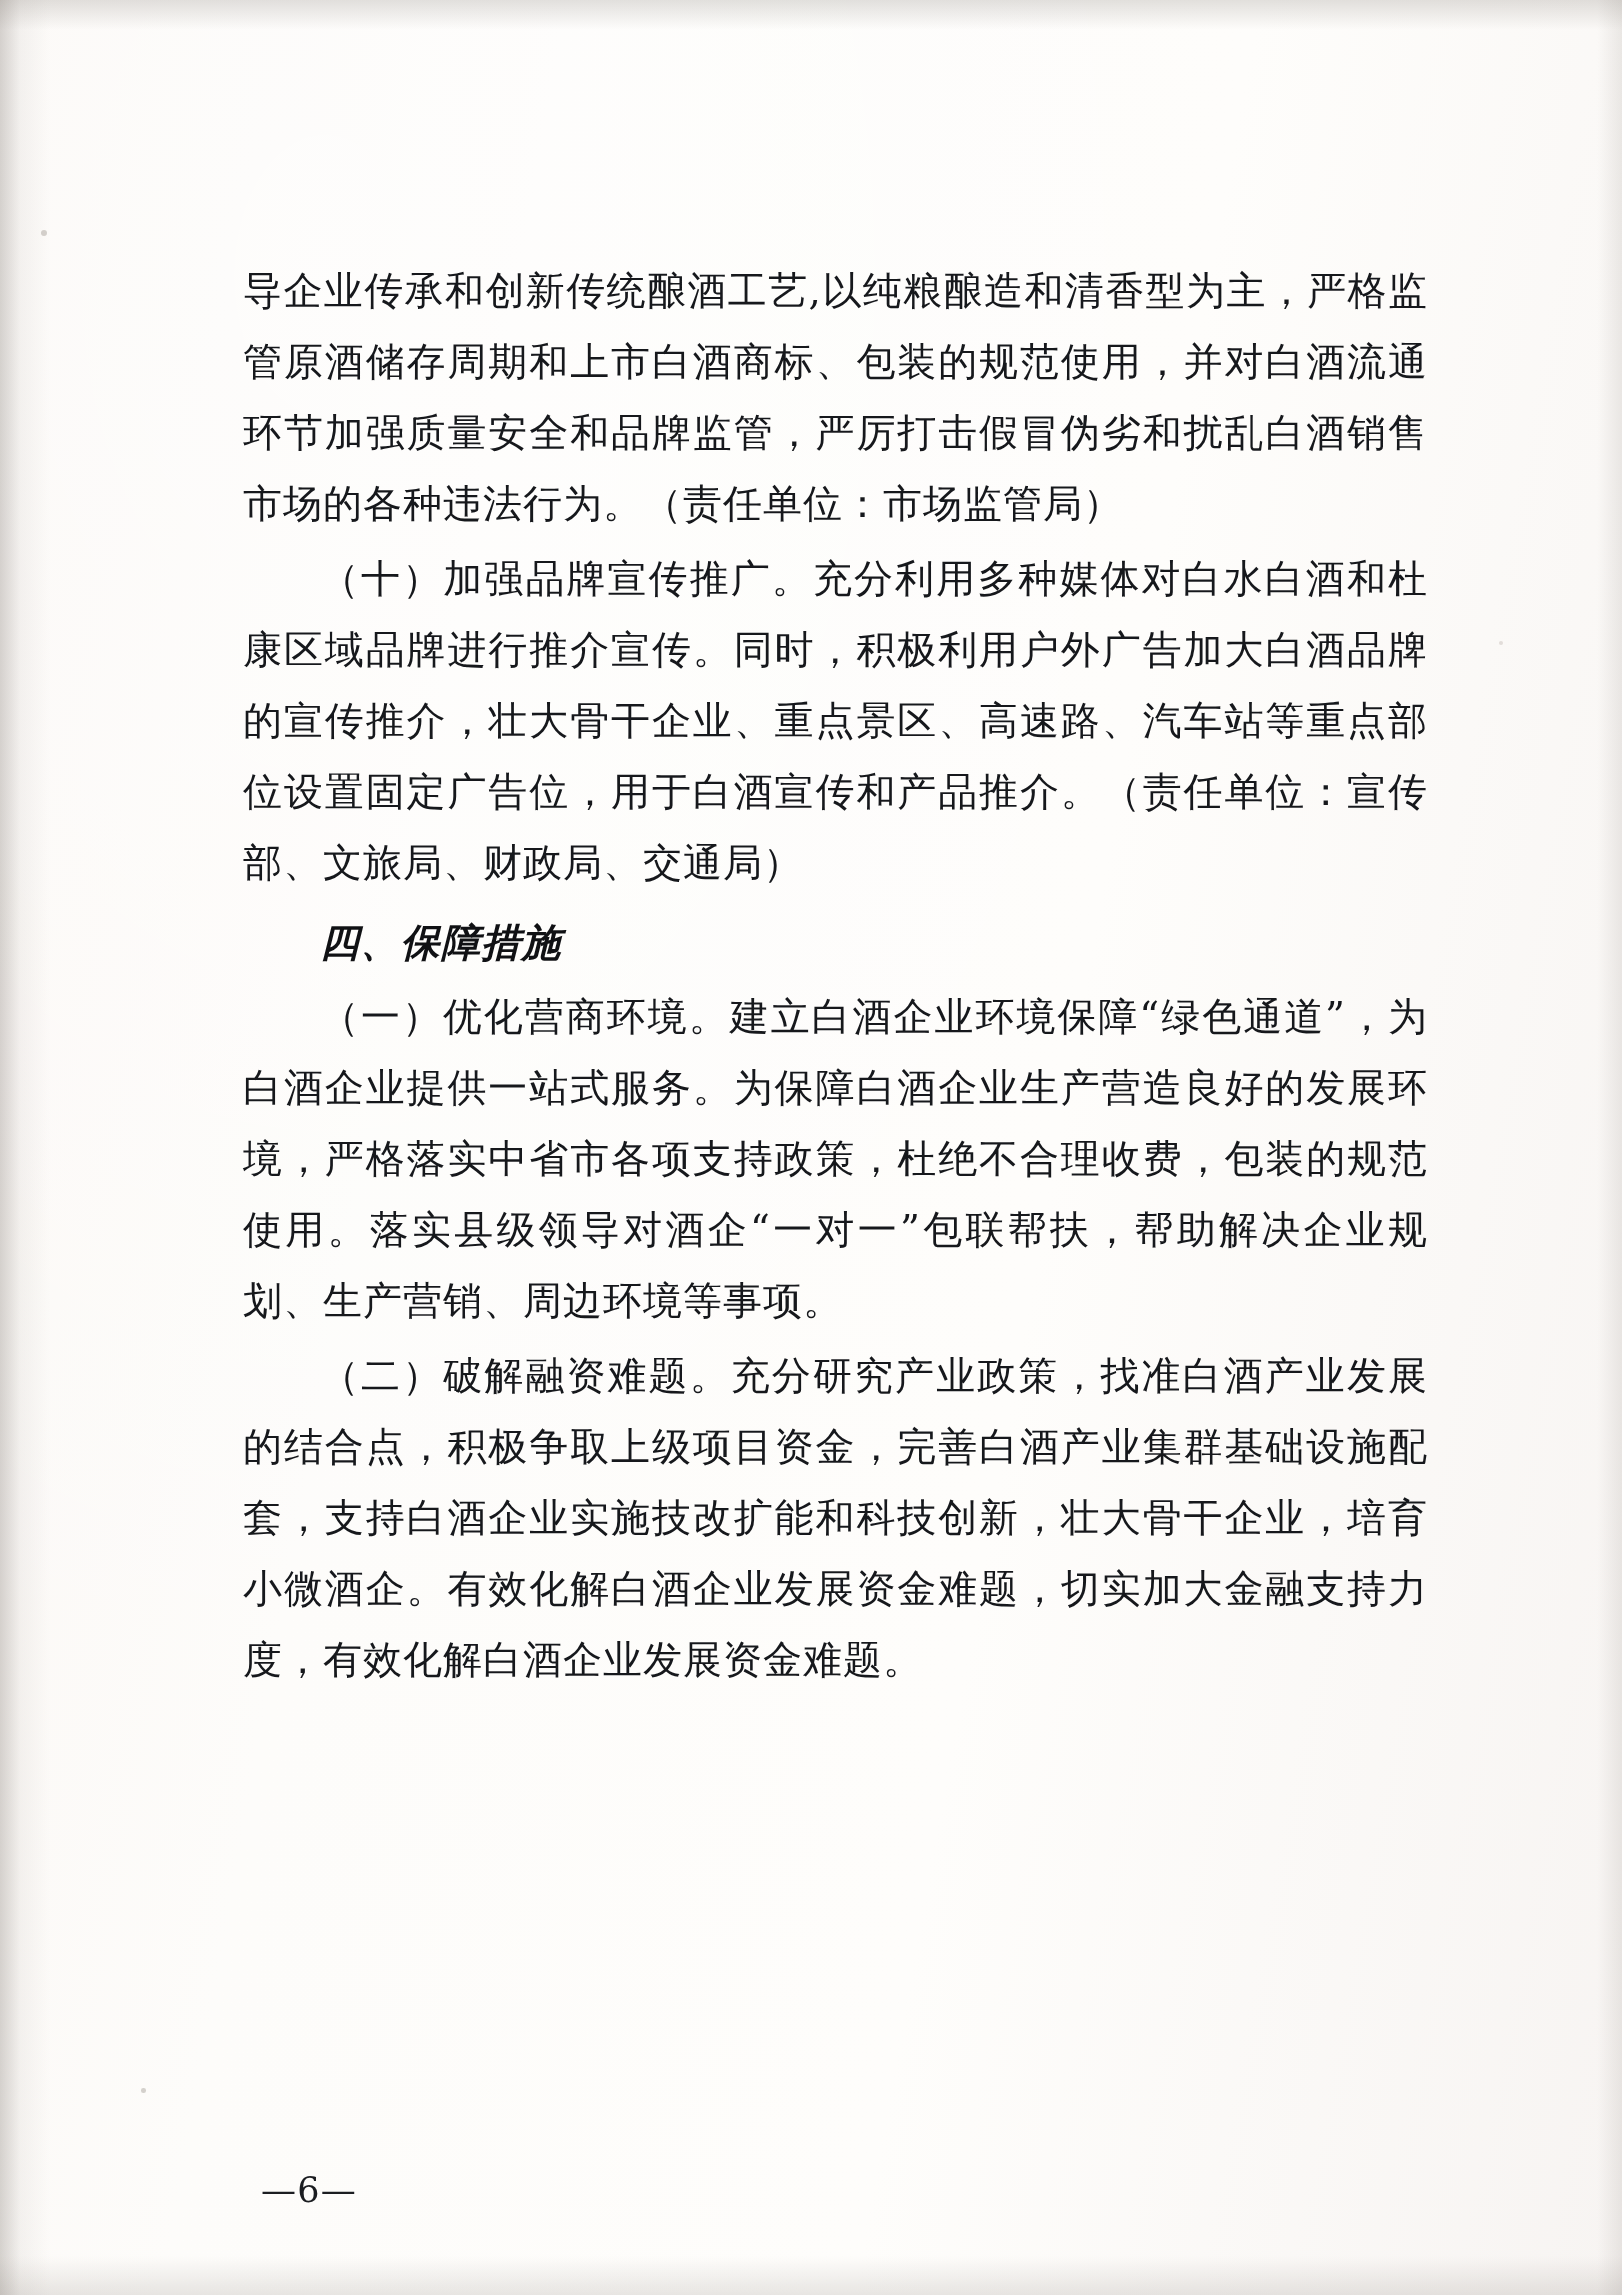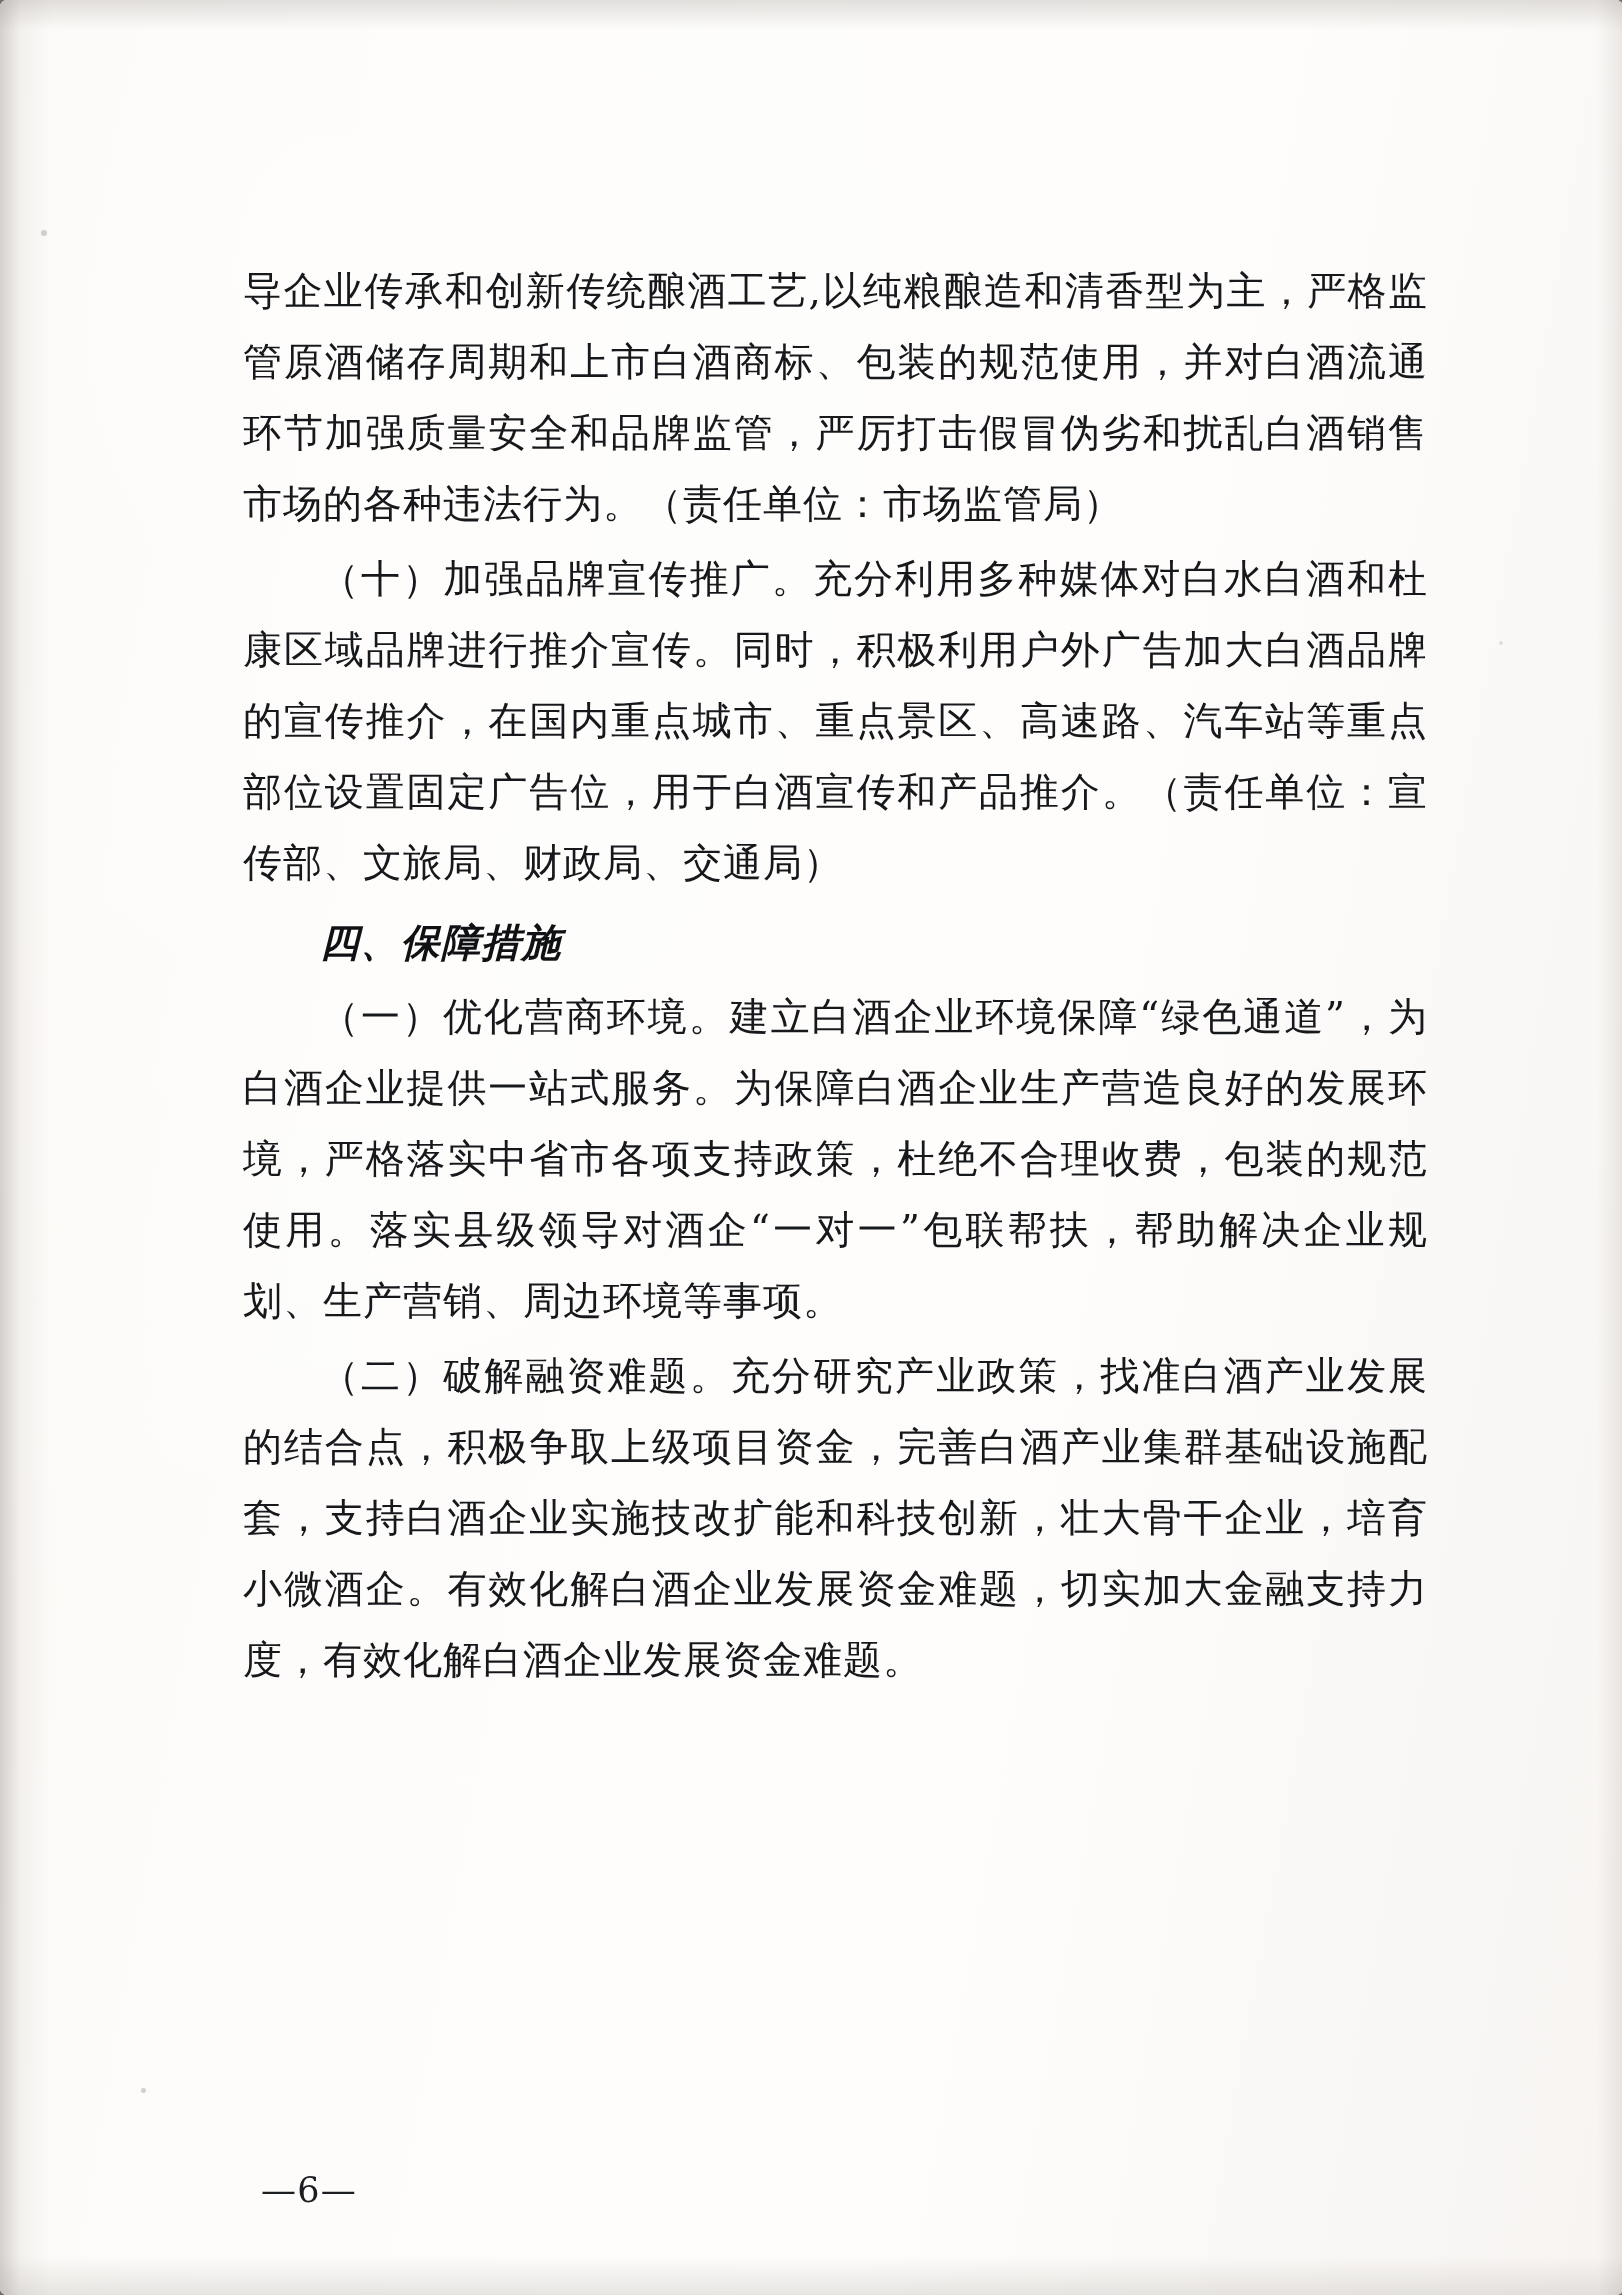--- a/index.html
+++ b/index.html
@@ -7,21 +7,20 @@
     padding: 0;
     background: #6e6e6e;
   }
   .page {
     position: relative;
     width: 1623px;
     height: 2295px;
     background: #fdfbf8;
     overflow: hidden;
     font-family: "DejaVu Serif", "Liberation Serif", serif;
-    border-radius: 7px;
   }
   
   .paper-tint {
     position: absolute;
     inset: 0;
     background:
       radial-gradient(ellipse at 20% 12%, rgba(255,255,255,0.55) 0%, rgba(253,250,246,0.0) 55%),
       linear-gradient(100deg, #fbf7f4 0%, #fdfcfa 28%, #fefdfb 62%, #f7f4f2 100%);
     pointer-events: none;
   }
@@ -110,21 +109,21 @@
   <div class="edge-shadow-top"></div>
   <div class="edge-shadow-right"></div>
   <div class="edge-shadow-bottom"></div>
 
   <div class="speck" style="left:41px; top:230px; width:5.9px; height:5.9px;"></div>
   <div class="speck" style="left:141px; top:2088px; width:4.6px; height:4.6px;"></div>
   <div class="speck" style="left:1499px; top:641px; width:3.9px; height:3.9px; background:rgba(150,140,130,0.25);"></div>
 
   <div class="content">
     <p class="para">导企业传承和创新传统酿酒工艺,以纯粮酿造和清香型为主，严格监管原酒储存周期和上市白酒商标、包装的规范使用，并对白酒流通环节加强质量安全和品牌监管，严厉打击假冒伪劣和扰乱白酒销售市场的各种违法行为。（责任单位：市场监管局）</p>
-    <p class="para indent">（十）加强品牌宣传推广。充分利用多种媒体对白水白酒和杜康区域品牌进行推介宣传。同时，积极利用户外广告加大白酒品牌的宣传推介，在国内重点城市、重点景区、高速路、汽车站等重点部位设置固定广告位，用于白酒宣传和产品推介。（责任单位：宣传部、文旅局、财政局、交通局）</p>
+    <p class="para indent">（十）加强品牌宣传推广。充分利用多种媒体对白水白酒和杜康区域品牌进行推介宣传。同时，积极利用户外广告加大白酒品牌的宣传推介，壮大骨干企业、重点景区、高速路、汽车站等重点部位设置固定广告位，用于白酒宣传和产品推介。（责任单位：宣传部、文旅局、财政局、交通局）</p>
     <h2 class="section-heading">四、保障措施</h2>
     <p class="para indent">（一）优化营商环境。建立白酒企业环境保障“绿色通道”，为白酒企业提供一站式服务。为保障白酒企业生产营造良好的发展环境，严格落实中省市各项支持政策，杜绝不合理收费，包装的规范使用。落实县级领导对酒企“一对一”包联帮扶，帮助解决企业规划、生产营销、周边环境等事项。</p>
     <p class="para indent">（二）破解融资难题。充分研究产业政策，找准白酒产业发展的结合点，积极争取上级项目资金，完善白酒产业集群基础设施配套，支持白酒企业实施技改扩能和科技创新，壮大骨干企业，培育小微酒企。有效化解白酒企业发展资金难题，切实加大金融支持力度，有效化解白酒企业发展资金难题。</p>
   </div>
 
   <div class="page-number">—6—</div>
 </div>
 
 
 </body></html>

